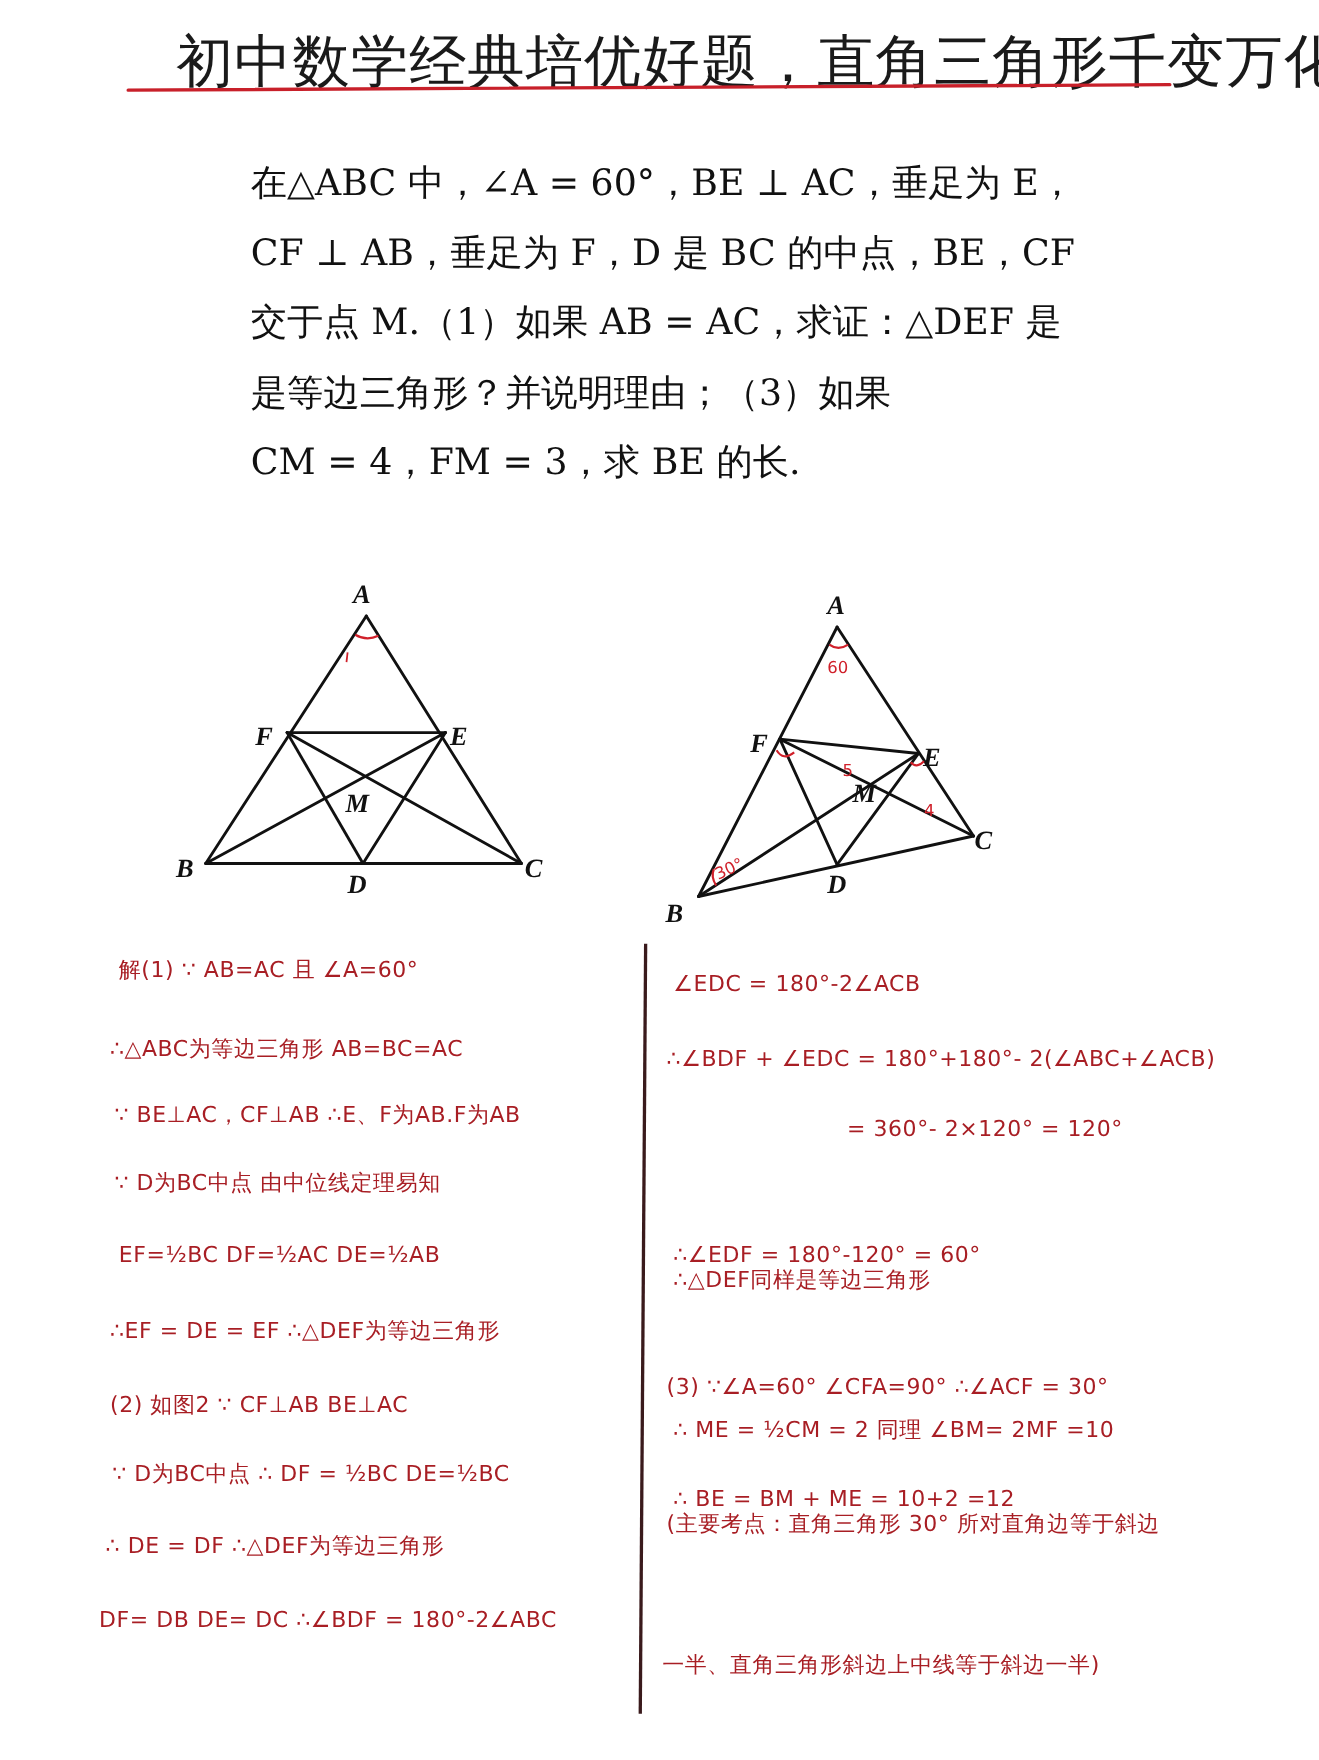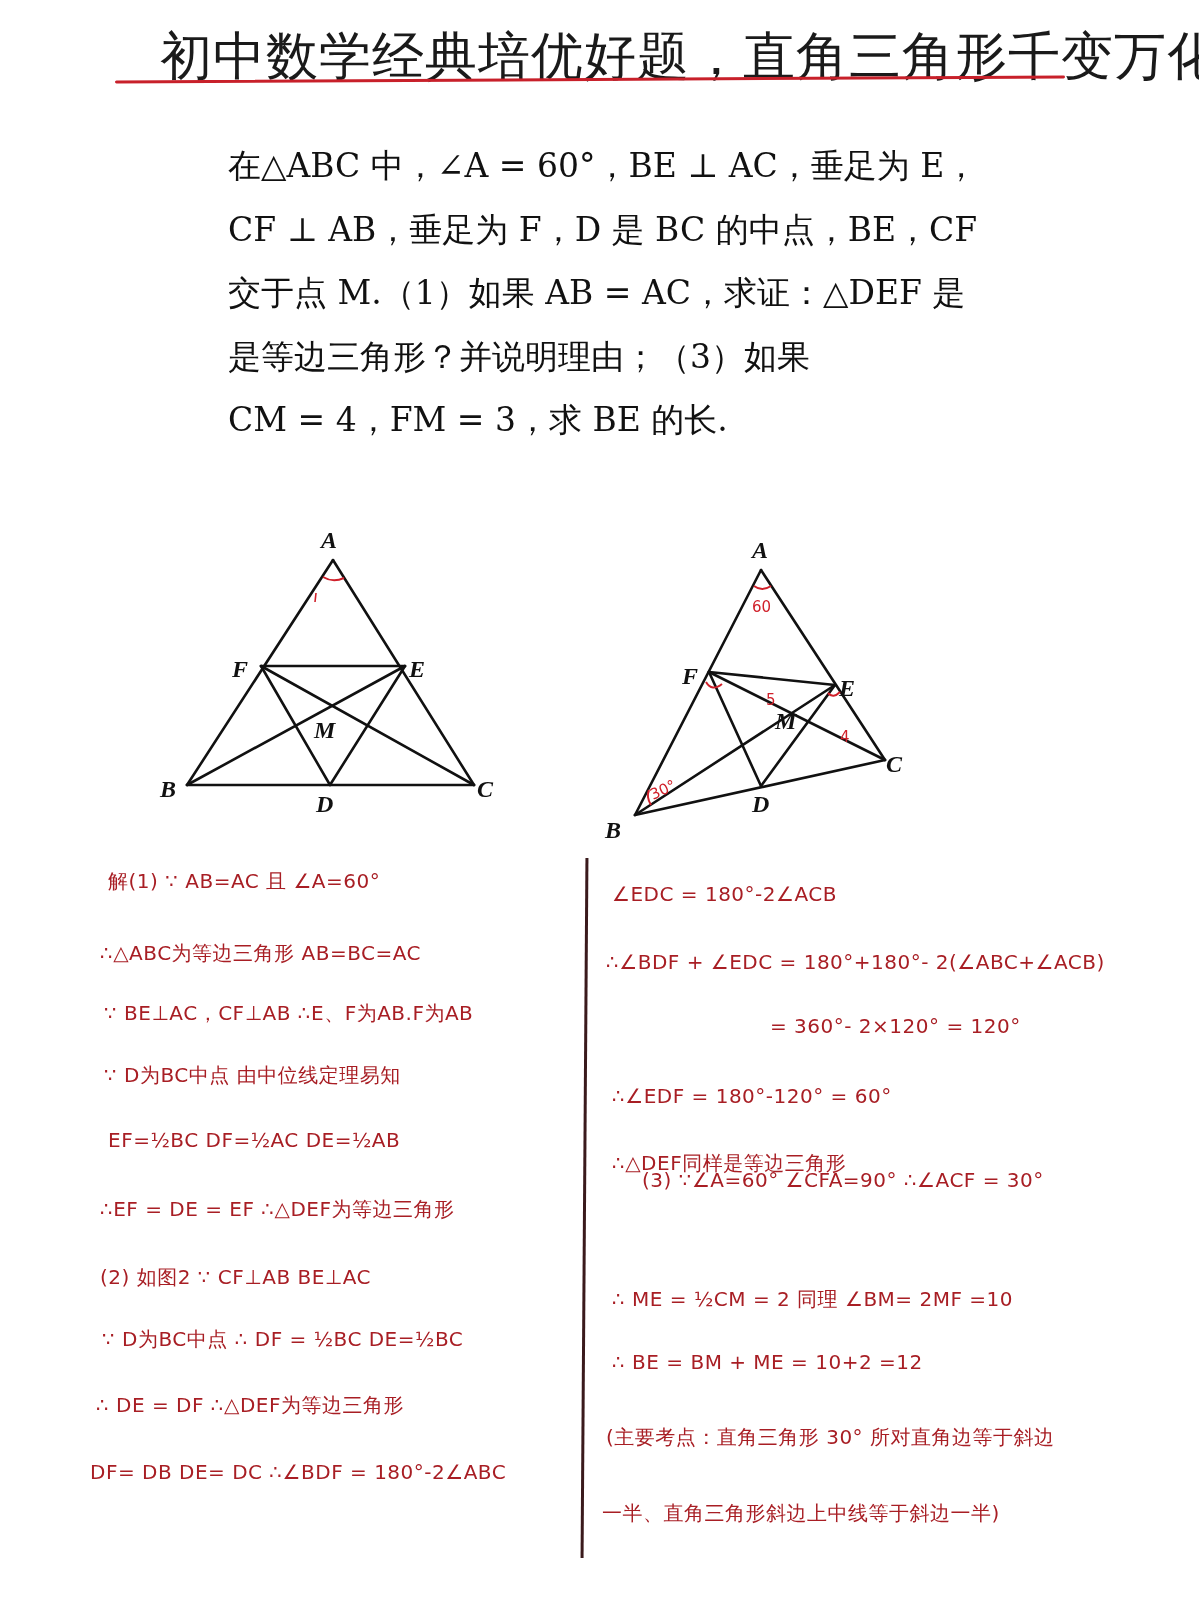--- a/index.html
+++ b/index.html
@@ -109,20 +109,20 @@
   <div class="sol-line" style="left:96px;top:1392px;">∴ DE = DF   ∴△DEF为等边三角形</div>
   <div class="sol-line" style="left:90px;top:1460px;">DF= DB   DE= DC  ∴∠BDF = 180°-2∠ABC</div>
 </div>
 
 <div class="divider"></div>
 
 <div class="solution">
   <div class="sol-line" style="left:612px;top:882px;">∠EDC = 180°-2∠ACB</div>
   <div class="sol-line" style="left:606px;top:950px;">∴∠BDF + ∠EDC = 180°+180°- 2(∠ABC+∠ACB)</div>
   <div class="sol-line" style="left:770px;top:1014px;">= 360°- 2×120° = 120°</div>
-  <div class="sol-line" style="left:612px;top:1084px;text-align:center;">∴∠EDF = 180°-120° = 60°</div>
+  <div class="sol-line" style="left:612px;top:1128px;text-align:center;">∴∠EDF = 180°-120° = 60°</div>
   <div class="sol-line" style="left:612px;top:1150px;">∴△DEF同样是等边三角形</div>
-  <div class="sol-line" style="left:606px;top:1168px;margin-left:36px;">(3) ∵∠A=60°  ∠CFA=90°  ∴∠ACF = 30°</div>
+  <div class="sol-line" style="left:606px;top:1248px;">(3) ∵∠A=60°  ∠CFA=90°  ∴∠ACF = 30°</div>
   <div class="sol-line" style="left:612px;top:1286px;">∴ ME = ½CM = 2   同理 ∠BM= 2MF =10</div>
   <div class="sol-line" style="left:612px;top:1350px;">∴ BE = BM + ME = 10+2 =12</div>
-  <div class="sol-line" style="left:606px;top:1424px;">(主要考点：直角三角形 30° 所对直角边等于斜边</div>
+  <div class="sol-line" style="left:606px;top:1372px;">(主要考点：直角三角形 30° 所对直角边等于斜边</div>
   <div class="sol-line" style="left:602px;top:1500px;">一半、直角三角形斜边上中线等于斜边一半)</div>
 </div>
 
 </body></html>

